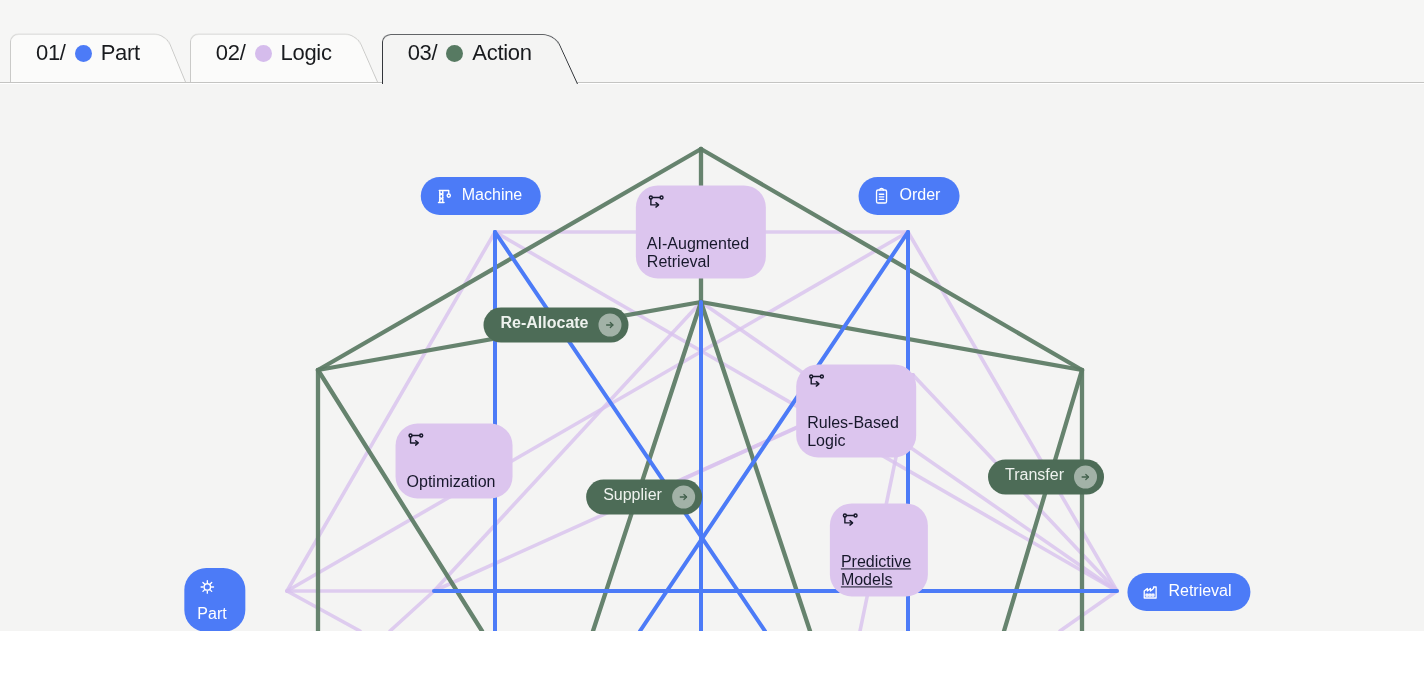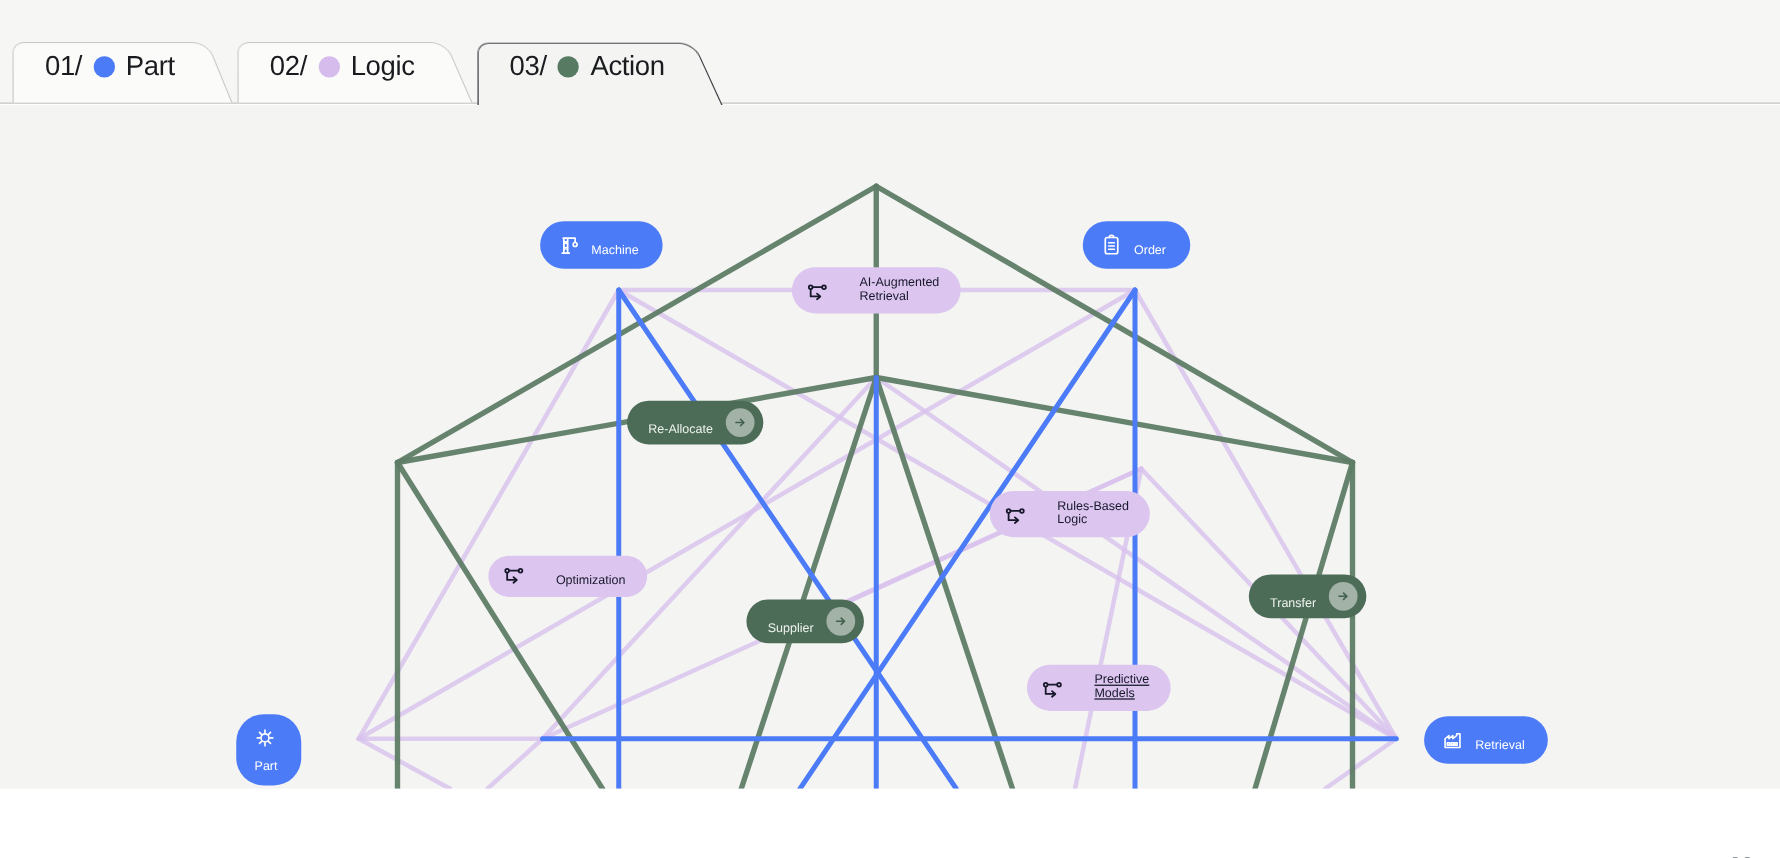--- a/index.html
+++ b/index.html
@@ -23,25 +23,25 @@
 
   
   .stage { position:absolute; left:0; top:84px; width:1424px; height:547px; background:#f4f4f3; }
   .edges-svg { position:absolute; left:0; top:0; width:1424px; height:547px; display:block; }
   .edge { fill:none; stroke-linecap:round; }
   .edge--green  { stroke:#5e7c66; stroke-width:4.3; stroke-opacity:.95; }
   .edge--blue   { stroke:#4c7bf7; stroke-width:4; }
   .edge--purple { stroke:#d8c2ee; stroke-width:3.6; stroke-opacity:.8; }
 
   
-  .pill { position:absolute; transform:translate(-50%,-50%); display:flex; align-items:flex-end;
-          border-radius:22px; font-weight:500; font-size:10px; white-space:nowrap; cursor:pointer; }
+  .pill { position:absolute; transform:translate(-50%,-50%); display:flex; align-items:flex-start;
+          border-radius:22px; font-weight:500; font-size:16px; white-space:nowrap; cursor:pointer; }
   .pill-label { white-space:pre-line; line-height:1.13; }
   .pill--entity { background:#4c7bf7; color:#ffffff; padding:9px 19px 9px 13px; gap:8px; }
-  .pill--logic  { background:#dcc5ee; color:#17182b; padding:7px 17px 7px 11px; gap:24px; }
+  .pill--logic  { background:#dcc5ee; color:#17182b; padding:7px 17px 7px 11px; gap:24px;flex-direction:column; }
   .pill--action { background:#4d6c57; color:#eef2ee; padding:6px 7px 6px 17px; gap:10px; }
   .pill-icon { display:flex; align-items:center; justify-content:center; }
   .pill-icon svg { display:block; }
   .arrow-chip { width:23px; height:23px; border-radius:50%; background:rgba(255,255,255,.48);
                 display:flex; align-items:center; justify-content:center; }
   .arrow-chip svg { display:block; }
 
   
   .logo { position:absolute; left:1376px; top:584px; width:34px; height:34px; }
 
@@ -138,21 +138,21 @@
             <circle cx="3.8" cy="4.8" r="1.4"></circle>
             <circle cx="13.9" cy="4.8" r="1.4"></circle>
             <path d="M5.4 4.8h7.1"></path>
             <path d="M3.8 6.4v5.4h6.4"></path>
             <path d="M8.6 9.7l2.5 2.1-2.5 2.1"></path>
           </svg>
         </span>
         <span class="pill-label">AI-Augmented
 Retrieval</span>
       </div>
-      <div class="pill pill--action" style="left: 556px; top: 254px;">
+      <div class="pill pill--action" style="left: 556px; top: 241px; font-weight: bold;">
         <span class="pill-label">Re-Allocate</span>
         <span class="pill-icon arrow-chip">
           <svg width="15" height="15" viewBox="0 0 20 20" fill="none" stroke="#42604c" stroke-width="1.7" stroke-linecap="round" stroke-linejoin="round">
             <path d="M5.5 10h8.2"></path>
             <path d="M10.4 6.6L13.9 10l-3.5 3.4"></path>
           </svg>
         </span>
       </div>
       <div class="pill pill--logic" style="left: 856px; top: 327px;">
         <span class="pill-icon">

